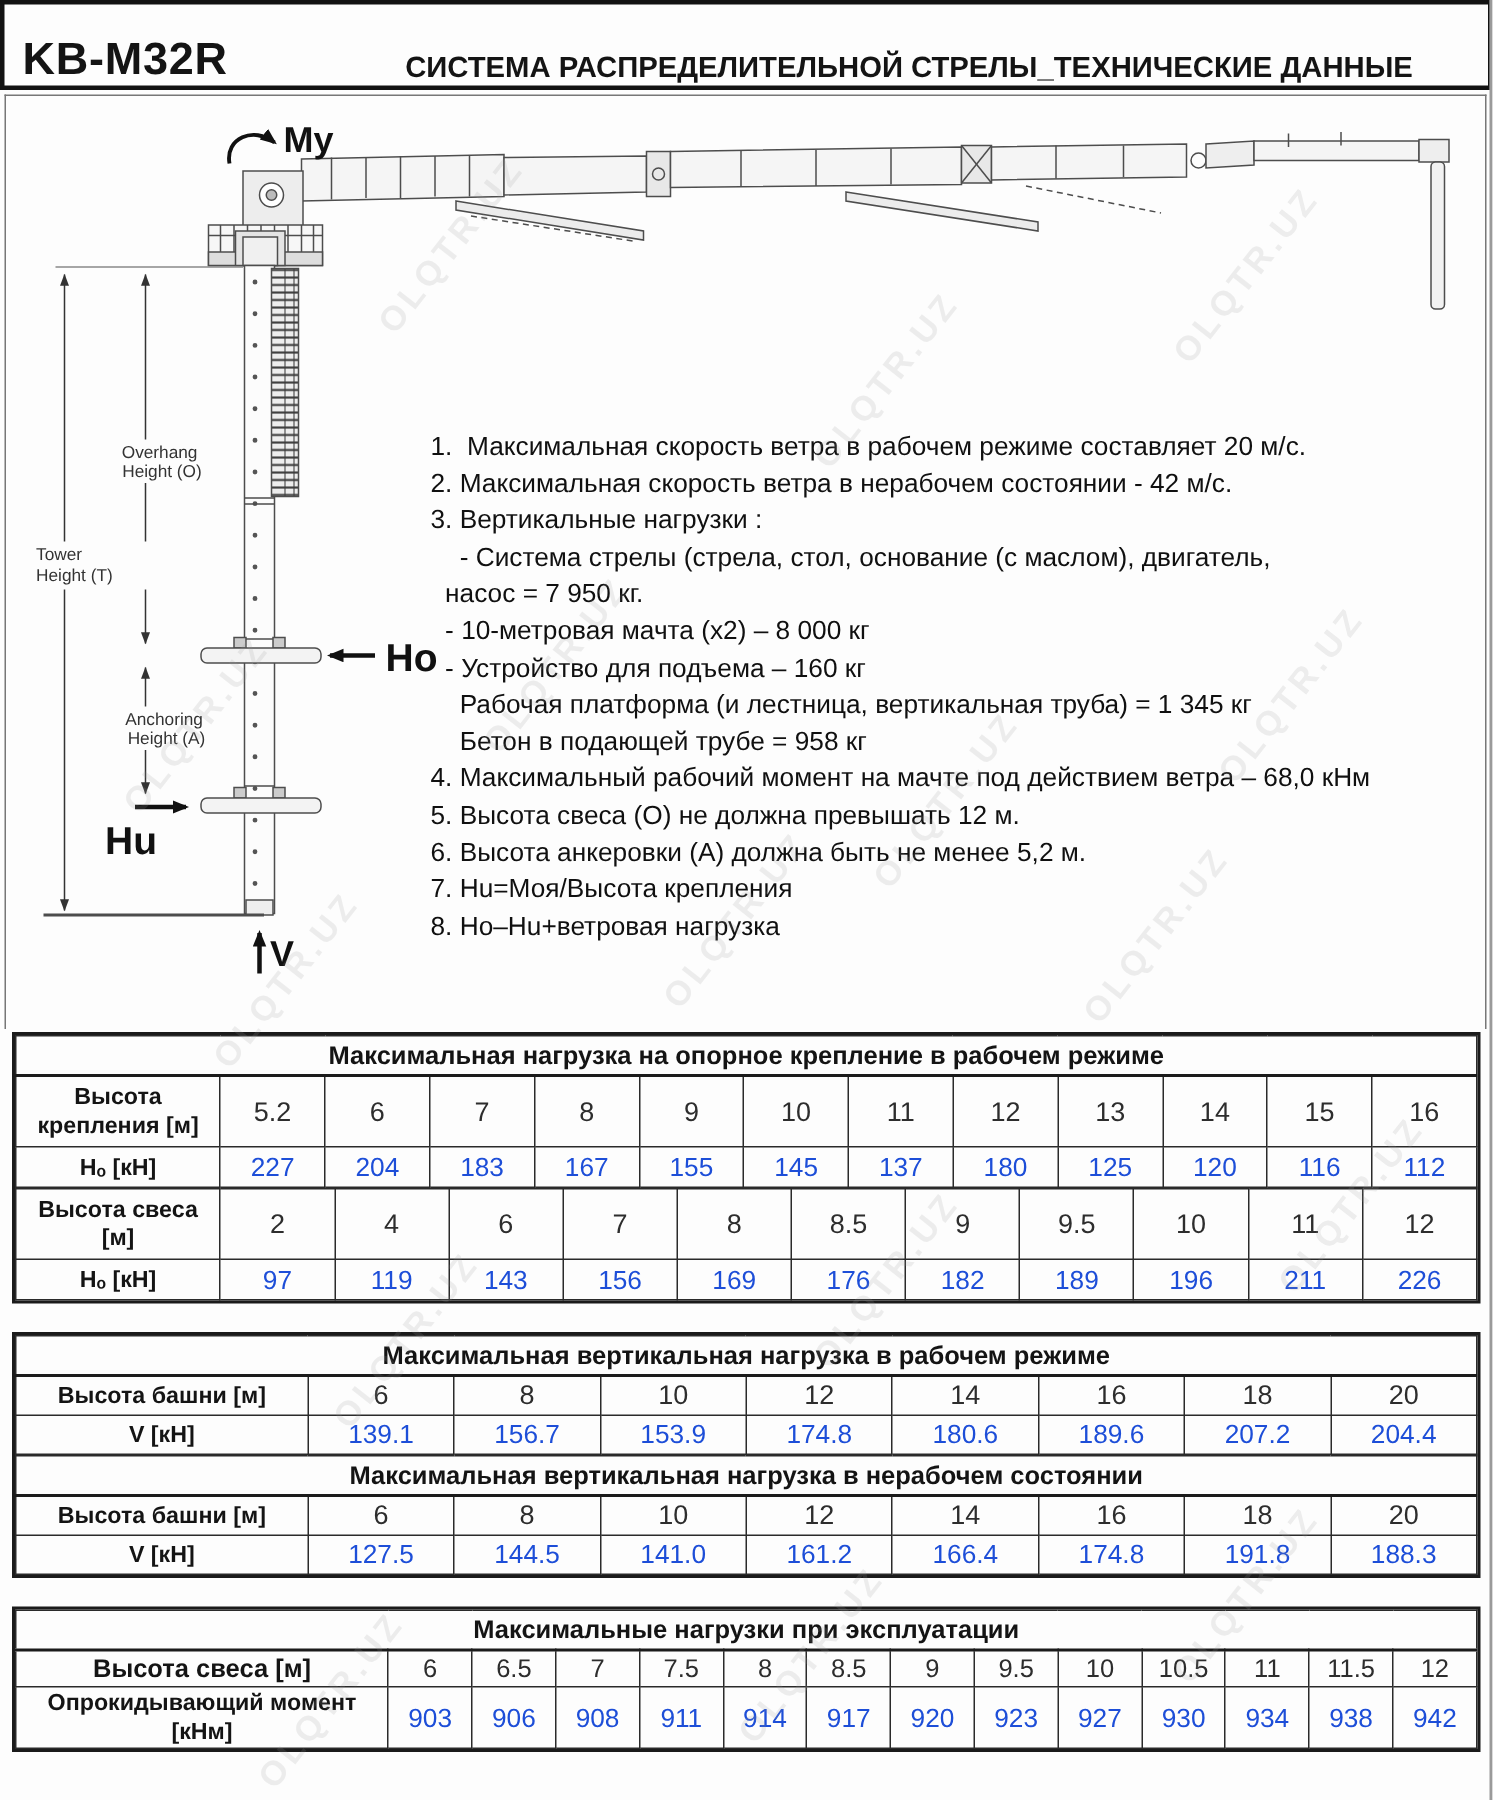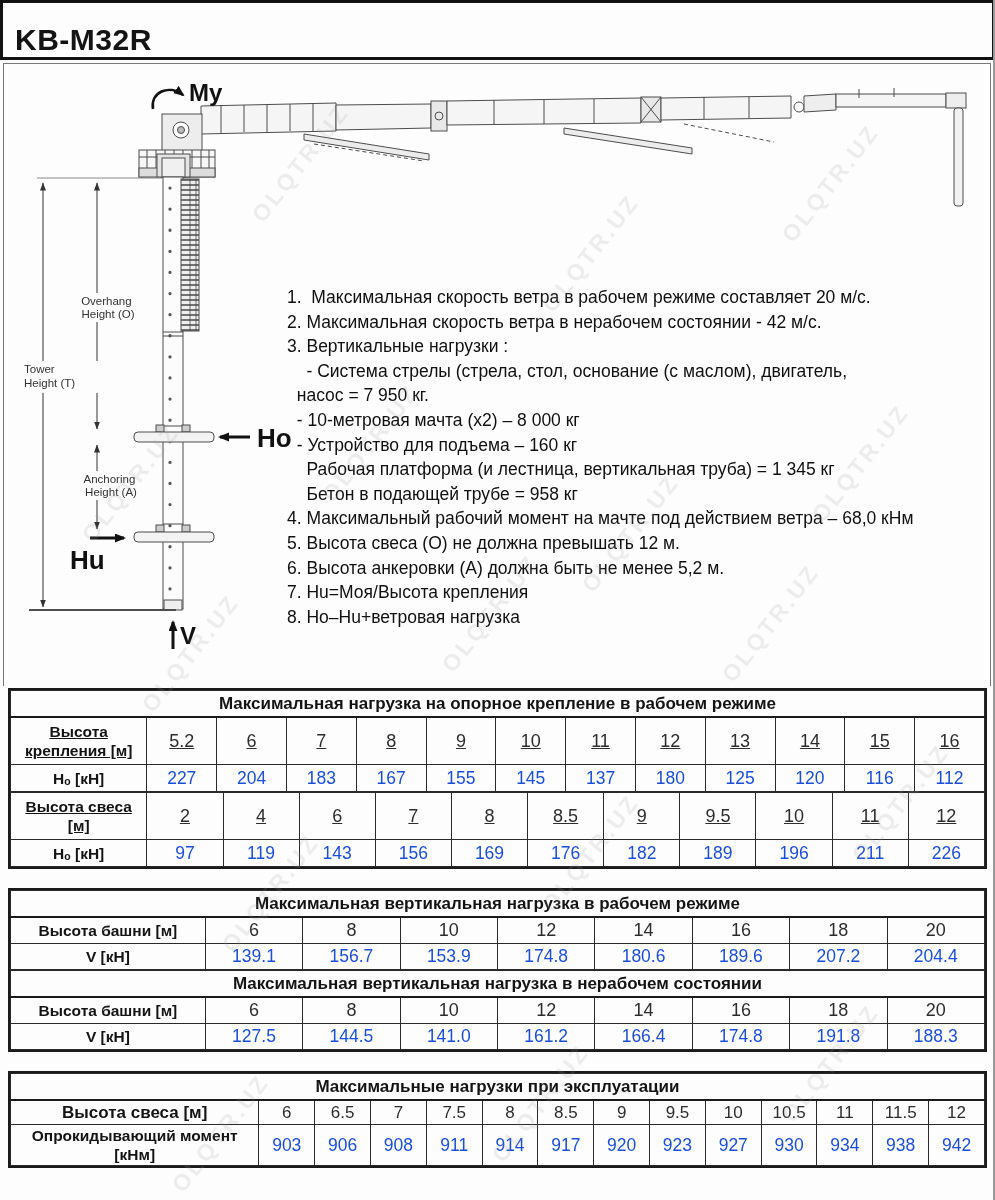--- a/index.html
+++ b/index.html
@@ -22,41 +22,42 @@
   .tables-area{position:absolute;left:8px;top:688px;width:979px;z-index:2;}
   .tblock{border:2px solid #1b1b1b;margin-bottom:19px;background:transparent;}
   .tblock table{width:100%;border-collapse:collapse;table-layout:fixed;}
   .tblock td,.tblock th{border:1px solid #2a2a2a;text-align:center;vertical-align:middle;padding:0 2px;
                         font-family:"Liberation Sans",sans-serif;overflow:hidden;}
   .t-title{font-weight:bold;font-size:17px;height:25px;border-bottom:2px solid #1b1b1b !important;}
   th.rlabel{font-weight:bold;font-size:15.5px;line-height:19px;}
   .cols-row td{font-size:18px;color:#2d2d2d;}
   .vals-row td{font-size:17.5px;color:#1d4ed8;}
   .g0 .label-col{width:14%;}
-  .g0 .cols-row td,.g0 .cols-row th{height:46px;text-decoration:underline;}
+  .g0 .cols-row td,.g0 .cols-row th{height:46px;}
   .g0 .vals-row td,.g0 .vals-row th{height:26px;}
   .g1 .label-col{width:20%;}
   .g1 .cols-row td,.g1 .cols-row th{height:25px;}
   .g1 .vals-row td,.g1 .vals-row th{height:25px;}
   .g2 .label-col{width:25.5%;}
   .g2 .cols-row td,.g2 .cols-row th{height:23px;font-size:17px;}
   .g2 .vals-row td,.g2 .vals-row th{height:40px;}
 
   
   .wm{position:absolute;z-index:4;color:#9a9a9a;opacity:.16;font-weight:bold;font-size:23px;
       letter-spacing:3px;transform:rotate(-52deg);pointer-events:none;white-space:nowrap;}
 </style>
 </head>
 <body>
 
 <div class="page">
 
   <div class="topbar">
     <div class="model">KB-M32R</div>
     <div class="doc-title">
+      <div>СИСТЕМА РАСПРЕДЕЛИТЕЛЬНОЙ СТРЕЛЫ_ТЕХНИЧЕСКИЕ ДАННЫЕ</div>
     </div>
   </div>
 
   <div class="figure">
     <svg width="986" height="621" viewBox="0 0 986 621">
       <defs>
         <marker id="dimA" orient="auto-start-reverse" markerWidth="9" markerHeight="8" refX="7.5" refY="3" markerUnits="userSpaceOnUse">
           <path d="M0,0 L8,3 L0,6 Z" fill="#333"></path>
         </marker>
         <marker id="bigA" orient="auto" markerWidth="12" markerHeight="11" refX="9" refY="4.5" markerUnits="userSpaceOnUse">

